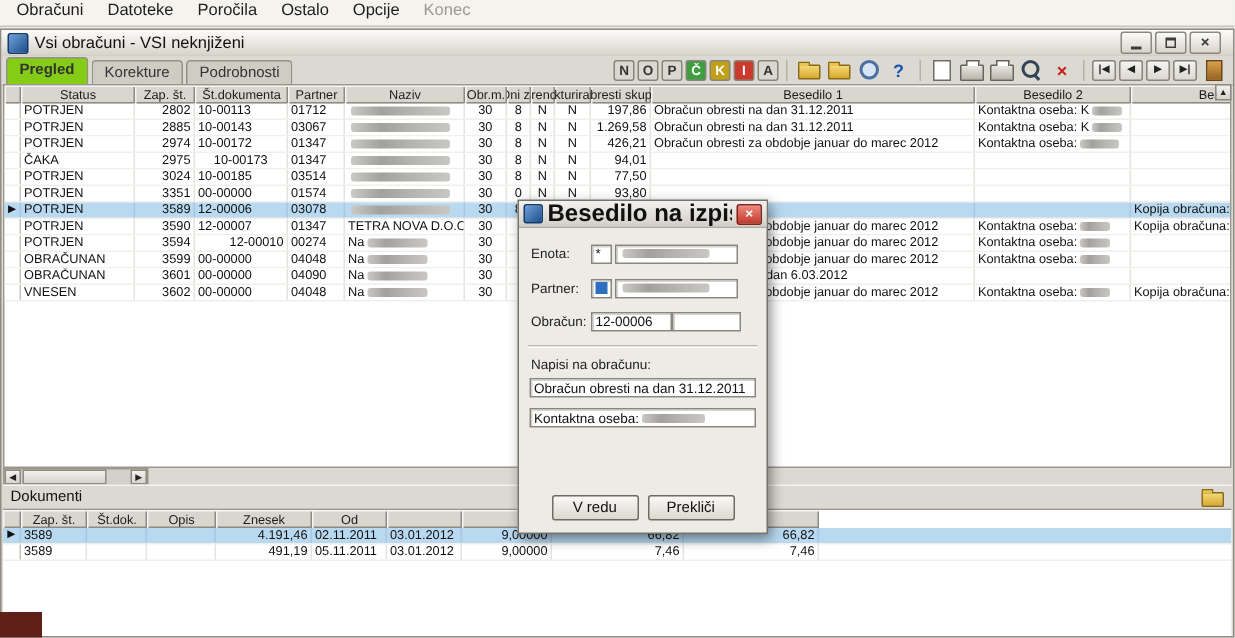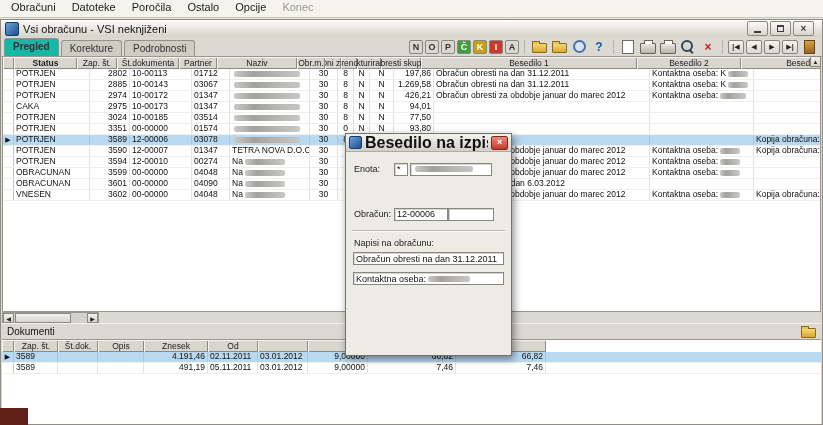--- a/index.html
+++ b/index.html
@@ -27,21 +27,21 @@
            border:1px solid #8b8880;border-radius:2px;display:flex;align-items:center;justify-content:center}
   .glyph-min{width:7px;height:6px;border-bottom:2px solid #3c3c3c}
   .glyph-max{width:7px;height:7px;border:1px solid #3c3c3c;border-top-width:2px;box-sizing:border-box}
   .glyph-close{font-size:10px;font-weight:bold;color:#3c3c3c;line-height:1}
 
   
   .tabrow{position:absolute;top:17px;left:0;right:0;height:19px;background:#dcd9d3;border-bottom:1px solid #b7b4ac}
   .tabs{position:absolute;left:3px;bottom:0;display:flex;align-items:flex-end}
   .tab{font-size:10px;padding:2px 8px 2px;background:#cfccc4;border:1px solid #94918a;border-bottom:none;
        border-radius:3px 3px 0 0;margin-right:2px;color:#333;white-space:nowrap}
-  .tab.active{background:#14b8a6;font-weight:bold;padding-bottom:4px}
+  .tab.active{background:#84cc16;font-weight:bold;padding-bottom:4px}
   .toolbar{position:absolute;right:4px;top:2px;display:flex;align-items:center;gap:2px}
   .letter-btn{width:14px;height:14px;border:1px solid #88857d;border-radius:2px;font-size:9px;font-weight:bold;
               display:flex;align-items:center;justify-content:center;padding:0;font-family:inherit}
   .icon-btn{width:18px;height:15px;display:flex;align-items:center;justify-content:center;background:transparent;
             border:none;padding:0}
   .nav-btn{width:16px;height:14px;border:1px solid #88857d;border-radius:2px;
            background:linear-gradient(#f4f3f0,#dcd8d1);font-size:7px;color:#222;
            display:flex;align-items:center;justify-content:center;padding:0;font-family:inherit}
   .tb-sep{width:1px;height:14px;background:#b5b2aa;margin:0 3px}
   .shape-folder{position:relative;width:13px;height:8px;background:linear-gradient(#f3d876,#d9a92f);
@@ -132,21 +132,21 @@
     <span class="menu-item">Poročila</span>
     <span class="menu-item">Ostalo</span>
     <span class="menu-item">Opcije</span>
     <span class="menu-item disabled">Konec</span>
   </div>
 
 <div class="window">
 
   <div class="titlebar">
     <span class="title-icon"></span>
-    <span class="title-text">Vsi obračunu - VSI neknjiženi</span>
+    <span class="title-text">Vsi obračuni - VSI neknjiženi</span>
     <span class="win-btns">
       <span class="win-btn">
           <span class="glyph-min"></span>
         </span>
       <span class="win-btn">
           <span class="glyph-max"></span>
         </span>
       <span class="win-btn">
           <span class="glyph-close">×</span>
         </span>
@@ -211,21 +211,21 @@
         </button>
         <button class="icon-btn">
           <span class="shape-door"></span>
         </button>
       </div>
   </div>
 
   <div class="grid" id="main-grid">
       <div class="g-header">
         <div class="g-hcell" style="width: 11px;"></div>
-        <div class="g-hcell" style="width: 63px; font-weight: bold;">Status</div>
+        <div class="g-hcell" style="width: 76px;">Status</div>
         <div class="g-hcell" style="width: 40px;">Zap. št.</div>
         <div class="g-hcell" style="width: 62px;">Št.dokumenta</div>
         <div class="g-hcell" style="width: 38px;">Partner</div>
         <div class="g-hcell" style="width: 80px;">Naziv</div>
         <div class="g-hcell" style="width: 28px;">Obr.m.</div>
         <div class="g-hcell" style="width: 16px;">Dni za</div>
         <div class="g-hcell" style="width: 16px;">Prenos</div>
         <div class="g-hcell" style="width: 24px;">Fakturiranje</div>
         <div class="g-hcell" style="width: 40px;">Obresti skupaj</div>
         <div class="g-hcell" style="width: 216px;">Besedilo 1</div>
@@ -277,21 +277,21 @@
         <div class="g-cell a-c" style="width: 24px;">N</div>
         <div class="g-cell a-r" style="width: 40px;">426,21</div>
         <div class="g-cell" style="width: 216px;">Obračun obresti za obdobje januar do marec 2012</div>
         <div class="g-cell" style="width: 104px;">Kontaktna oseba:<span class="redact" style="width: 26px;"></span></div>
         <div class="g-cell" style="width: 130px;"></div>
       </div>
       <div class="g-row">
         <div class="g-cell ind" style="width: 11px;"></div>
         <div class="g-cell" style="width: 76px;">ČAKA</div>
         <div class="g-cell a-r" style="width: 40px;">2975</div>
-        <div class="g-cell" style="width: 62px;">10-00173</div>
+        <div class="g-cell" style="width: 62px; text-align: center;">10-00173</div>
         <div class="g-cell" style="width: 38px;">01347</div>
         <div class="g-cell" style="width: 80px;"><span class="redact" style="width: 66px;"></span></div>
         <div class="g-cell a-c" style="width: 28px;">30</div>
         <div class="g-cell a-c" style="width: 16px;">8</div>
         <div class="g-cell a-c" style="width: 16px;">N</div>
         <div class="g-cell a-c" style="width: 24px;">N</div>
         <div class="g-cell a-r" style="width: 40px;">94,01</div>
         <div class="g-cell" style="width: 216px;"></div>
         <div class="g-cell" style="width: 104px;"></div>
         <div class="g-cell" style="width: 130px;"></div>
@@ -357,21 +357,21 @@
         <div class="g-cell a-c" style="width: 24px;"></div>
         <div class="g-cell a-r" style="width: 40px;"></div>
         <div class="g-cell" style="width: 216px;">Obračun obresti za obdobje januar do marec 2012</div>
         <div class="g-cell" style="width: 104px;">Kontaktna oseba:<span class="redact" style="width: 20px;"></span></div>
         <div class="g-cell" style="width: 130px;">Kopija obračuna: 10-001</div>
       </div>
       <div class="g-row">
         <div class="g-cell ind" style="width: 11px;"></div>
         <div class="g-cell" style="width: 76px;">POTRJEN</div>
         <div class="g-cell a-r" style="width: 40px;">3594</div>
-        <div class="g-cell" style="width: 62px;">12-00010</div>
+        <div class="g-cell" style="width: 62px; text-align: right;">12-00010</div>
         <div class="g-cell" style="width: 38px;">00274</div>
         <div class="g-cell" style="width: 80px;">Na<span class="redact" style="width: 40px;"></span></div>
         <div class="g-cell a-c" style="width: 28px;">30</div>
         <div class="g-cell a-c" style="width: 16px;"></div>
         <div class="g-cell a-c" style="width: 16px;"></div>
         <div class="g-cell a-c" style="width: 24px;"></div>
         <div class="g-cell a-r" style="width: 40px;"></div>
         <div class="g-cell" style="width: 216px;">Obračun obresti za obdobje januar do marec 2012</div>
         <div class="g-cell" style="width: 104px;">Kontaktna oseba:<span class="redact" style="width: 20px;"></span></div>
         <div class="g-cell" style="width: 130px;"></div>
@@ -489,34 +489,47 @@
   <div class="dlg-body">
 
     <div class="dlg-row" style="top:10px">
       <span class="dlg-label">Enota:</span>
       <span class="fld" style="width:14px;margin-right:2px">*</span>
       <span class="fld" style="width:82px">
           <span class="redact" style="width:58px"></span>
         </span>
     </div>
 
+    <div class="dlg-row" style="top:33px">
+      <span class="dlg-label">Partner:</span>
+      <span class="fld" style="width:14px;margin-right:2px">
+          <span class="sel-block"></span>
+        </span>
+      <span class="fld" style="width:82px">
+          <span class="redact" style="width:58px"></span>
+        </span>
+    </div>
 
     <div class="dlg-row" style="top:55px">
       <span class="dlg-label">Obračun:</span>
       <span class="fld" style="width:54px">12-00006</span>
       <span class="fld" style="width:46px"></span>
     </div>
 
     <div class="dlg-sep"></div>
     <div class="dlg-napisi">Napisi na obračunu:</div>
 
     <div class="dlg-line" style="top:100px">
       <span class="fld" style="width:100%">Obračun obresti na dan 31.12.2011</span>
     </div>
     <div class="dlg-line" style="top:120px">
       <span class="fld" style="width:100%">
         <span>Kontaktna oseba:</span>
         <span class="redact" style="width:42px"></span>
       </span>
     </div>
 
+    <div class="dlg-btns">
+      <button class="dlg-btn">V redu</button>
+      <button class="dlg-btn">Prekliči</button>
+    </div>
   </div>
 </div>
 
 </body></html>

